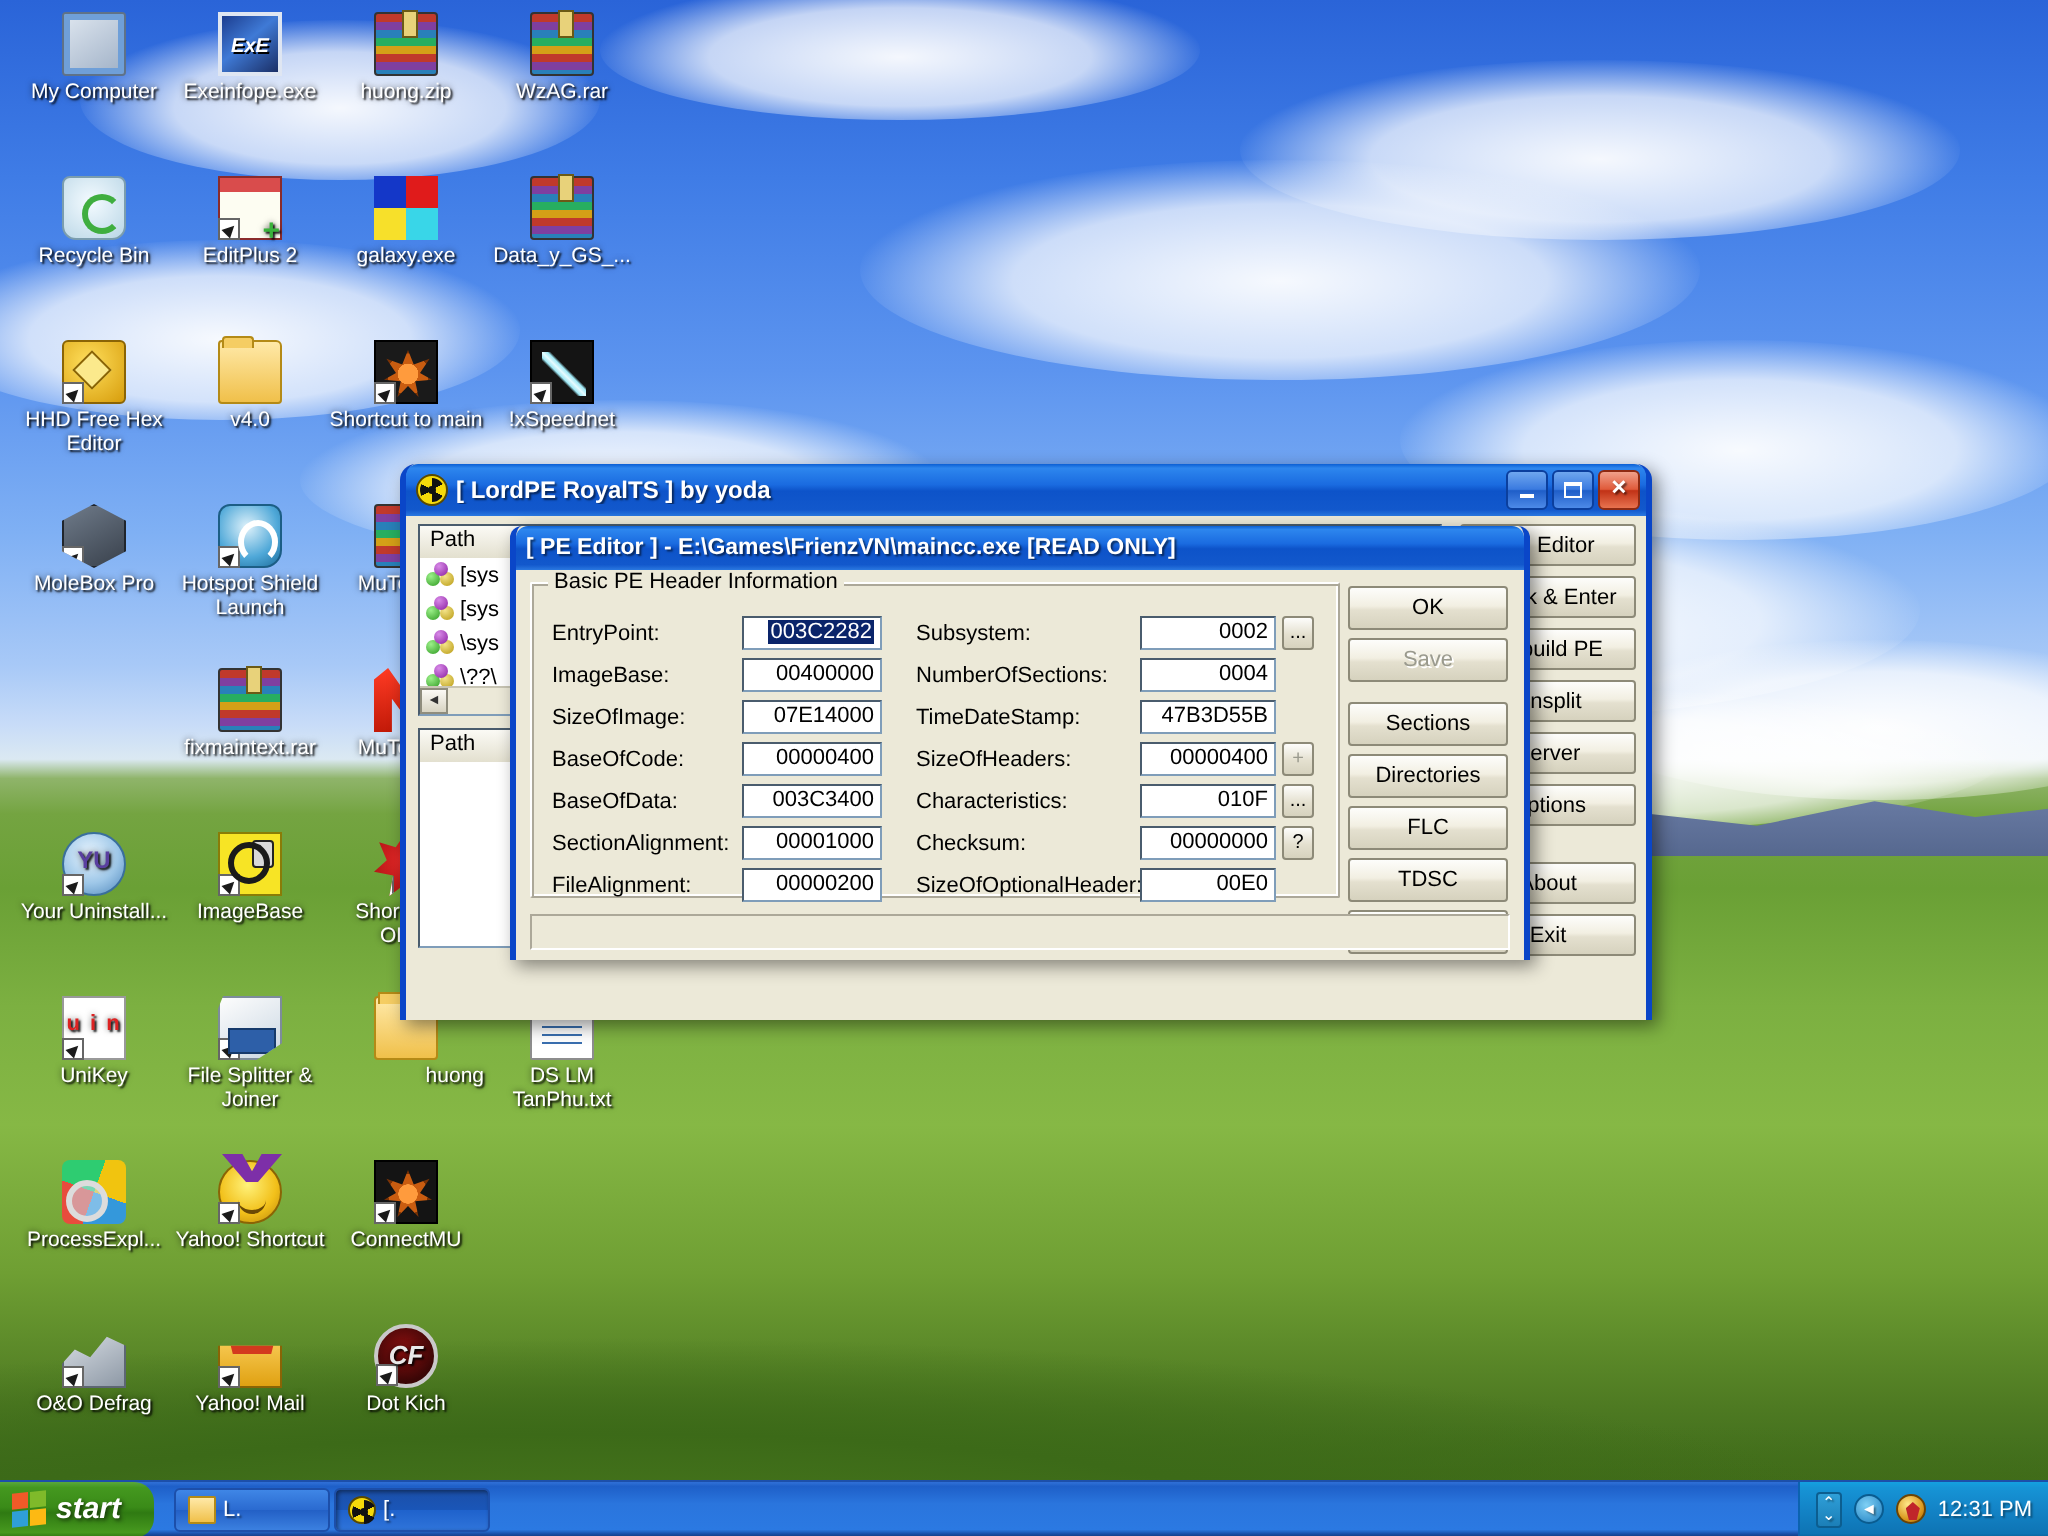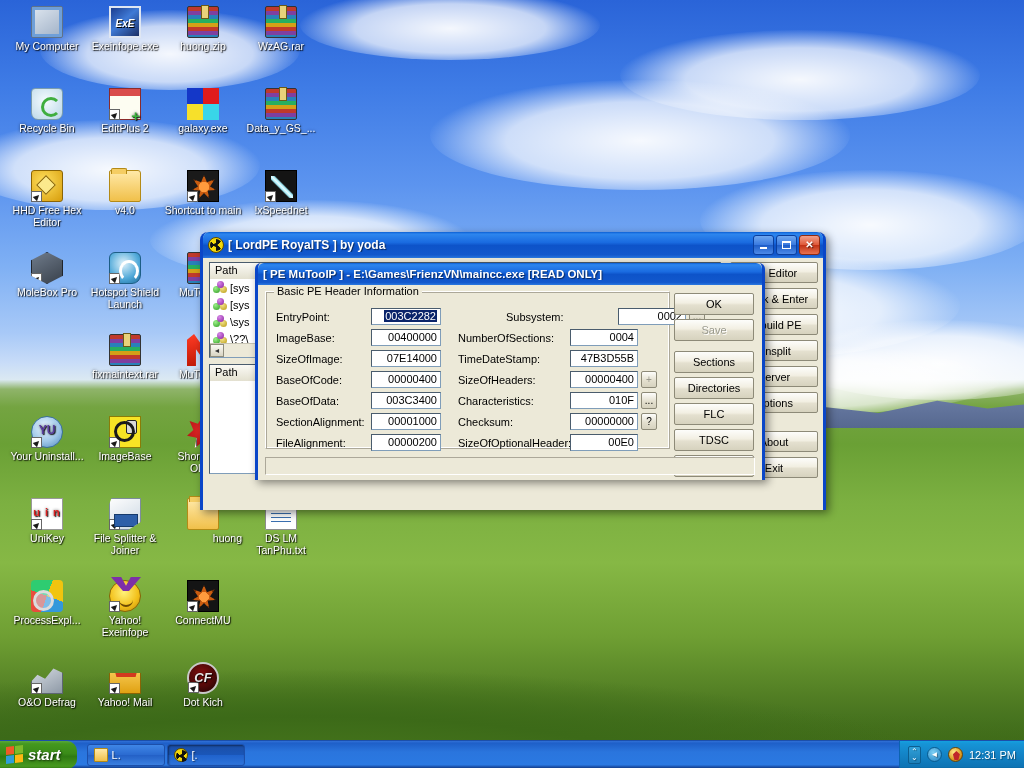--- a/index.html
+++ b/index.html
@@ -465,21 +465,21 @@
         <span class="lbl">DS LM TanPhu.txt</span>
       </div>
       <div class="dicon" style="left: 8px; top: 580px;">
         <span class="glyph ic-procexp"></span>
         <span class="lbl">ProcessExpl...</span>
       </div>
       <div class="dicon" style="left: 86px; top: 580px;">
         <span class="glyph ic-yahoo">
           <span class="shortcut-arrow"></span>
         </span>
-        <span class="lbl">Yahoo! Exeinfope</span>
+        <span class="lbl">Yahoo! Shortcut</span>
       </div>
       <div class="dicon" style="left: 164px; top: 580px;">
         <span class="glyph ic-connectmu">
           <span class="shortcut-arrow"></span>
         </span>
         <span class="lbl">ConnectMU</span>
       </div>
       <div class="dicon" style="left: 8px; top: 662px;">
         <span class="glyph ic-oodefrag">
           <span class="shortcut-arrow"></span>
@@ -577,21 +577,21 @@
         <div class="xpbtn">Server</div>
         <div class="xpbtn">Options</div>
         <div class="xpbtn" style="margin-top: 18px;">About</div>
         <div class="xpbtn">Exit</div>
       </div>
   </div>
 </div>
 
 <div class="xpwin" id="peeditor">
   <div class="xptitle dlg">
-    <span class="title-text">[ PE MuToolP ] - E:\Games\FrienzVN\maincc.exe [READ ONLY]</span>
+    <span class="title-text">[ PE Editor ] - E:\Games\FrienzVN\maincc.exe [READ ONLY]</span>
   </div>
 
   <div class="client">
 
     <div class="groupbox">
       <span class="gb-legend">Basic PE Header Information</span>
 
       <div class="fieldcol" id="left-fields" style="left:10px;  top:14px;">
           <div class="frow">
             <span class="flabel" style="width: 95px;">EntryPoint:</span>
@@ -617,21 +617,21 @@
             <span class="flabel" style="width: 95px;">SectionAlignment:</span>
             <span class="finput" style="width: 70px;">00001000</span>
           </div>
           <div class="frow">
             <span class="flabel" style="width: 95px;">FileAlignment:</span>
             <span class="finput" style="width: 70px;">00000200</span>
           </div>
         </div>
       <div class="fieldcol" id="right-fields" style="left:192px; top:14px;">
           <div class="frow">
-            <span class="flabel" style="width: 112px; margin-left: 48px;">Subsystem:</span>
+            <span class="flabel" style="width: 112px;">Subsystem:</span>
             <span class="finput" style="width: 68px;">0002</span>
             <span class="smallbtn">...</span>
           </div>
           <div class="frow">
             <span class="flabel" style="width: 112px;">NumberOfSections:</span>
             <span class="finput" style="width: 68px;">0004</span>
             <span class="smallbtn" style="visibility: hidden;"></span>
           </div>
           <div class="frow">
             <span class="flabel" style="width: 112px;">TimeDateStamp:</span>

